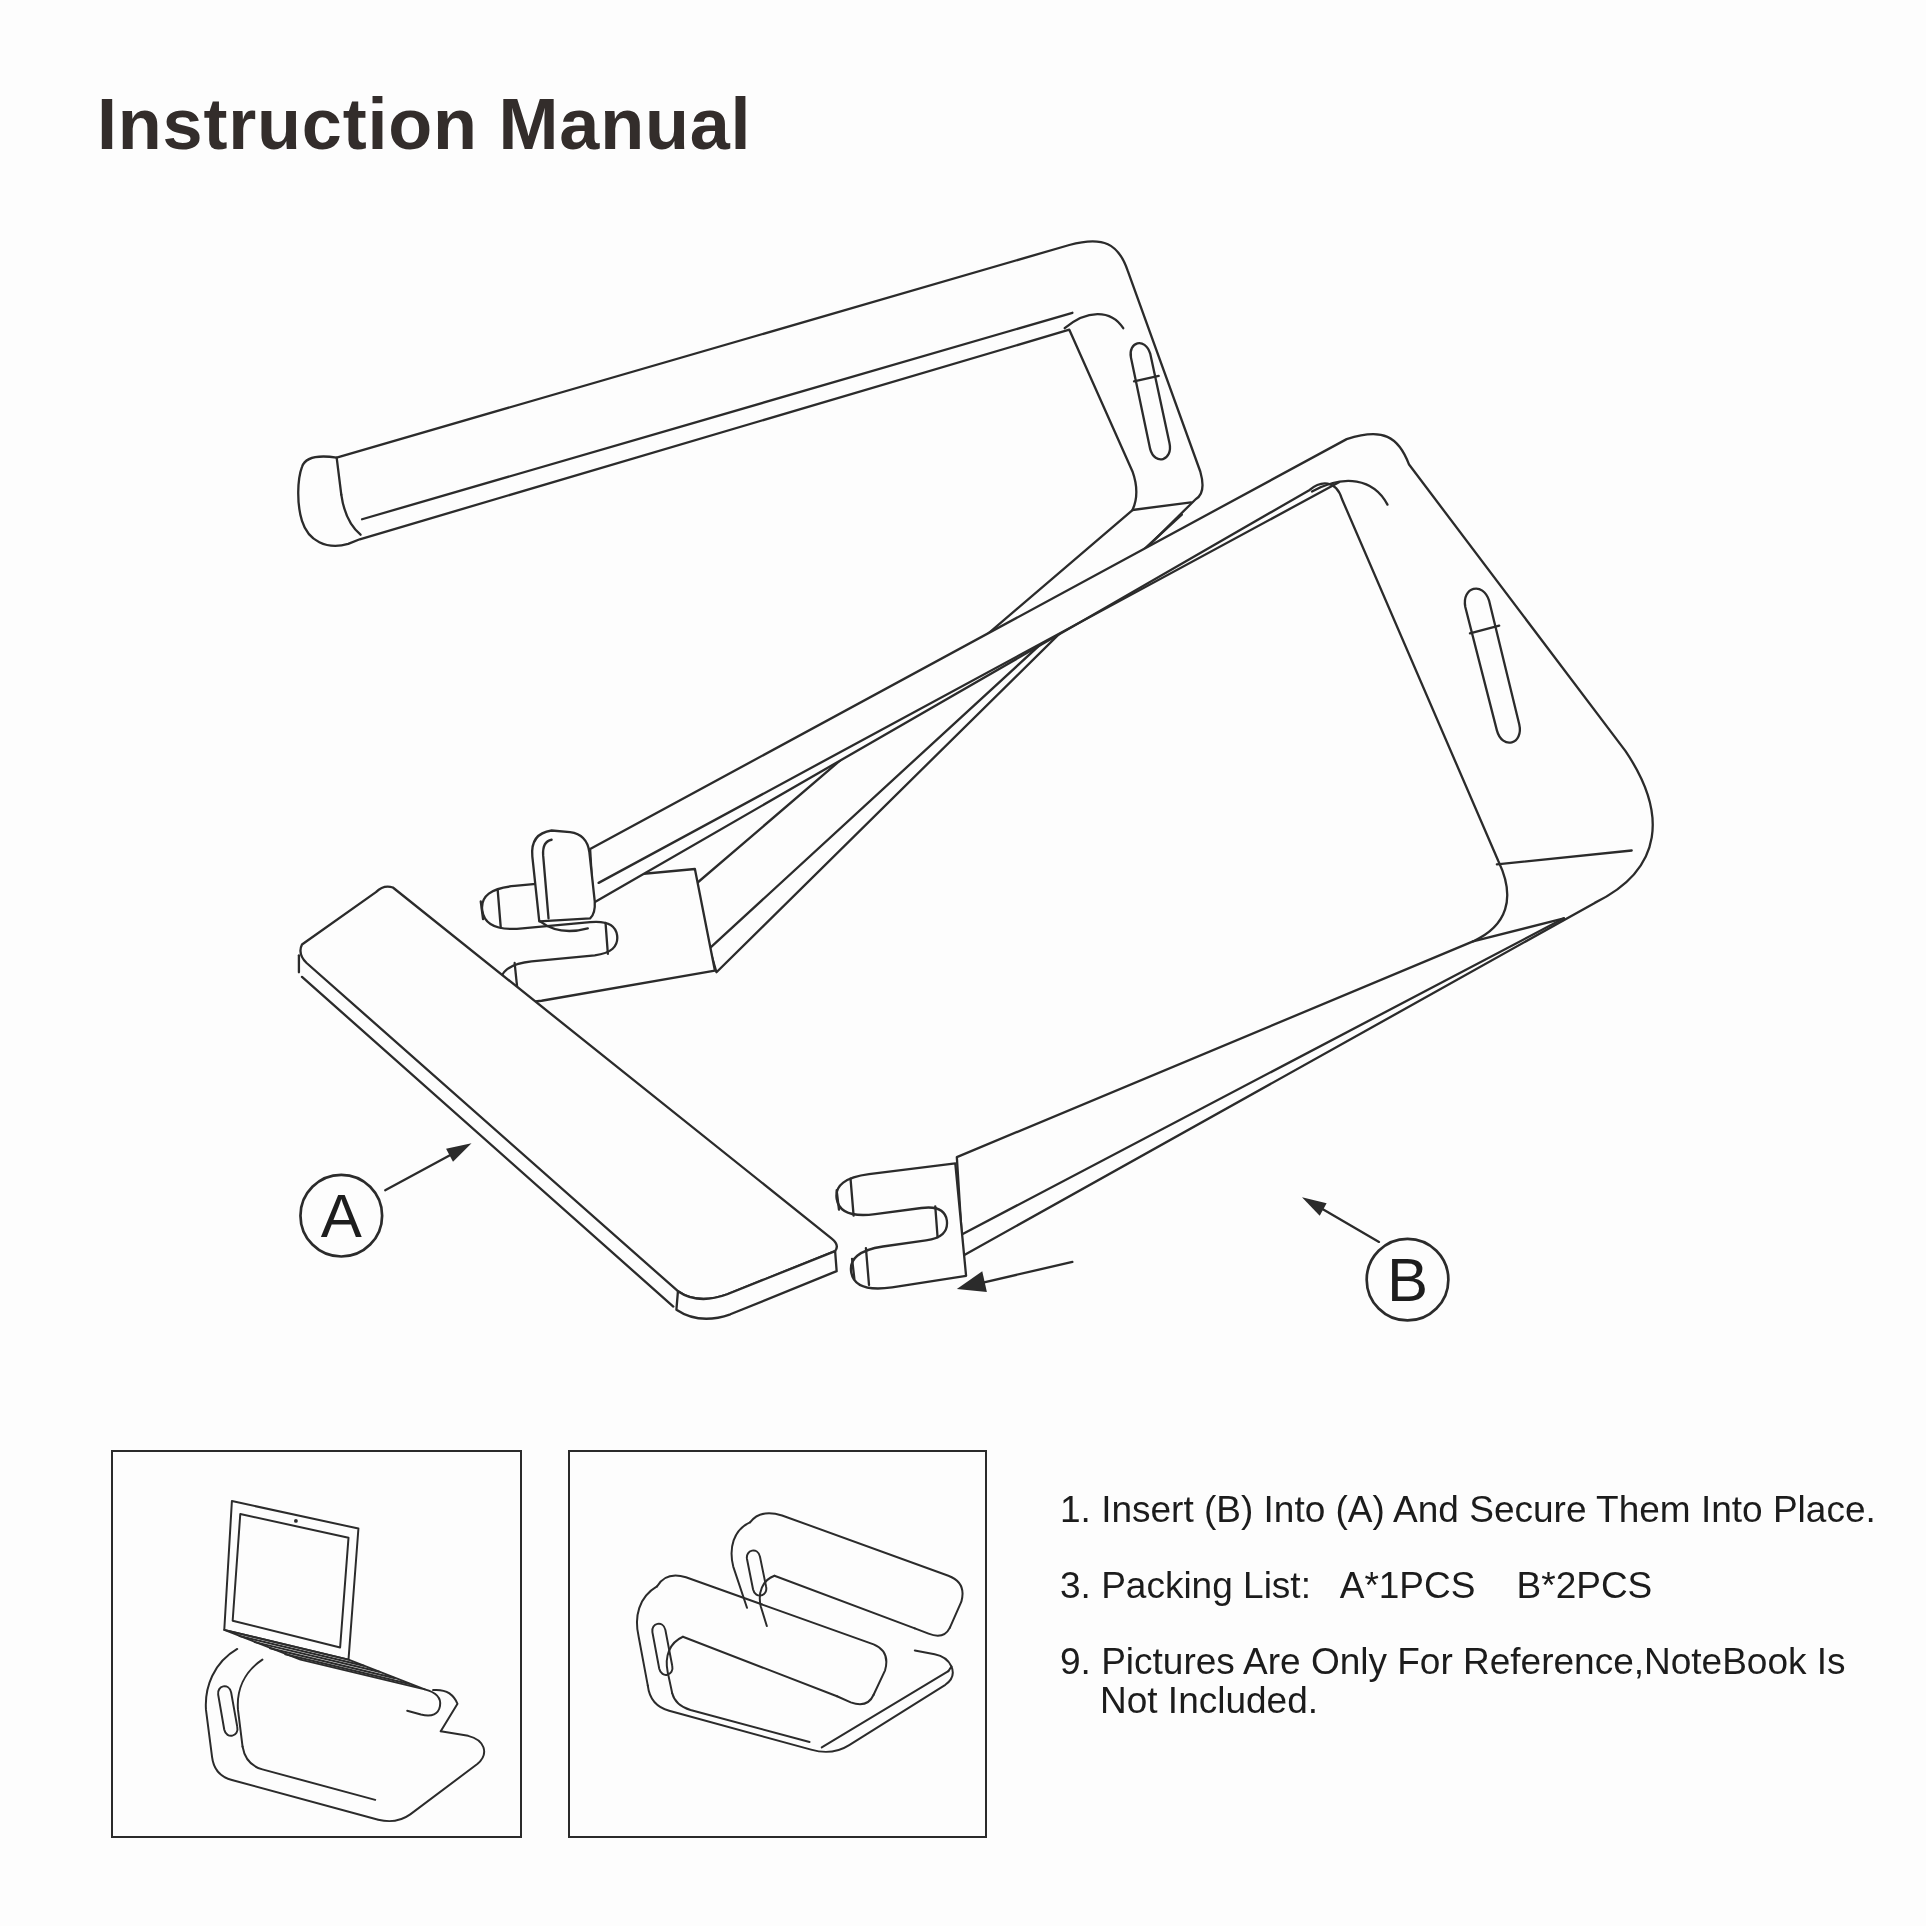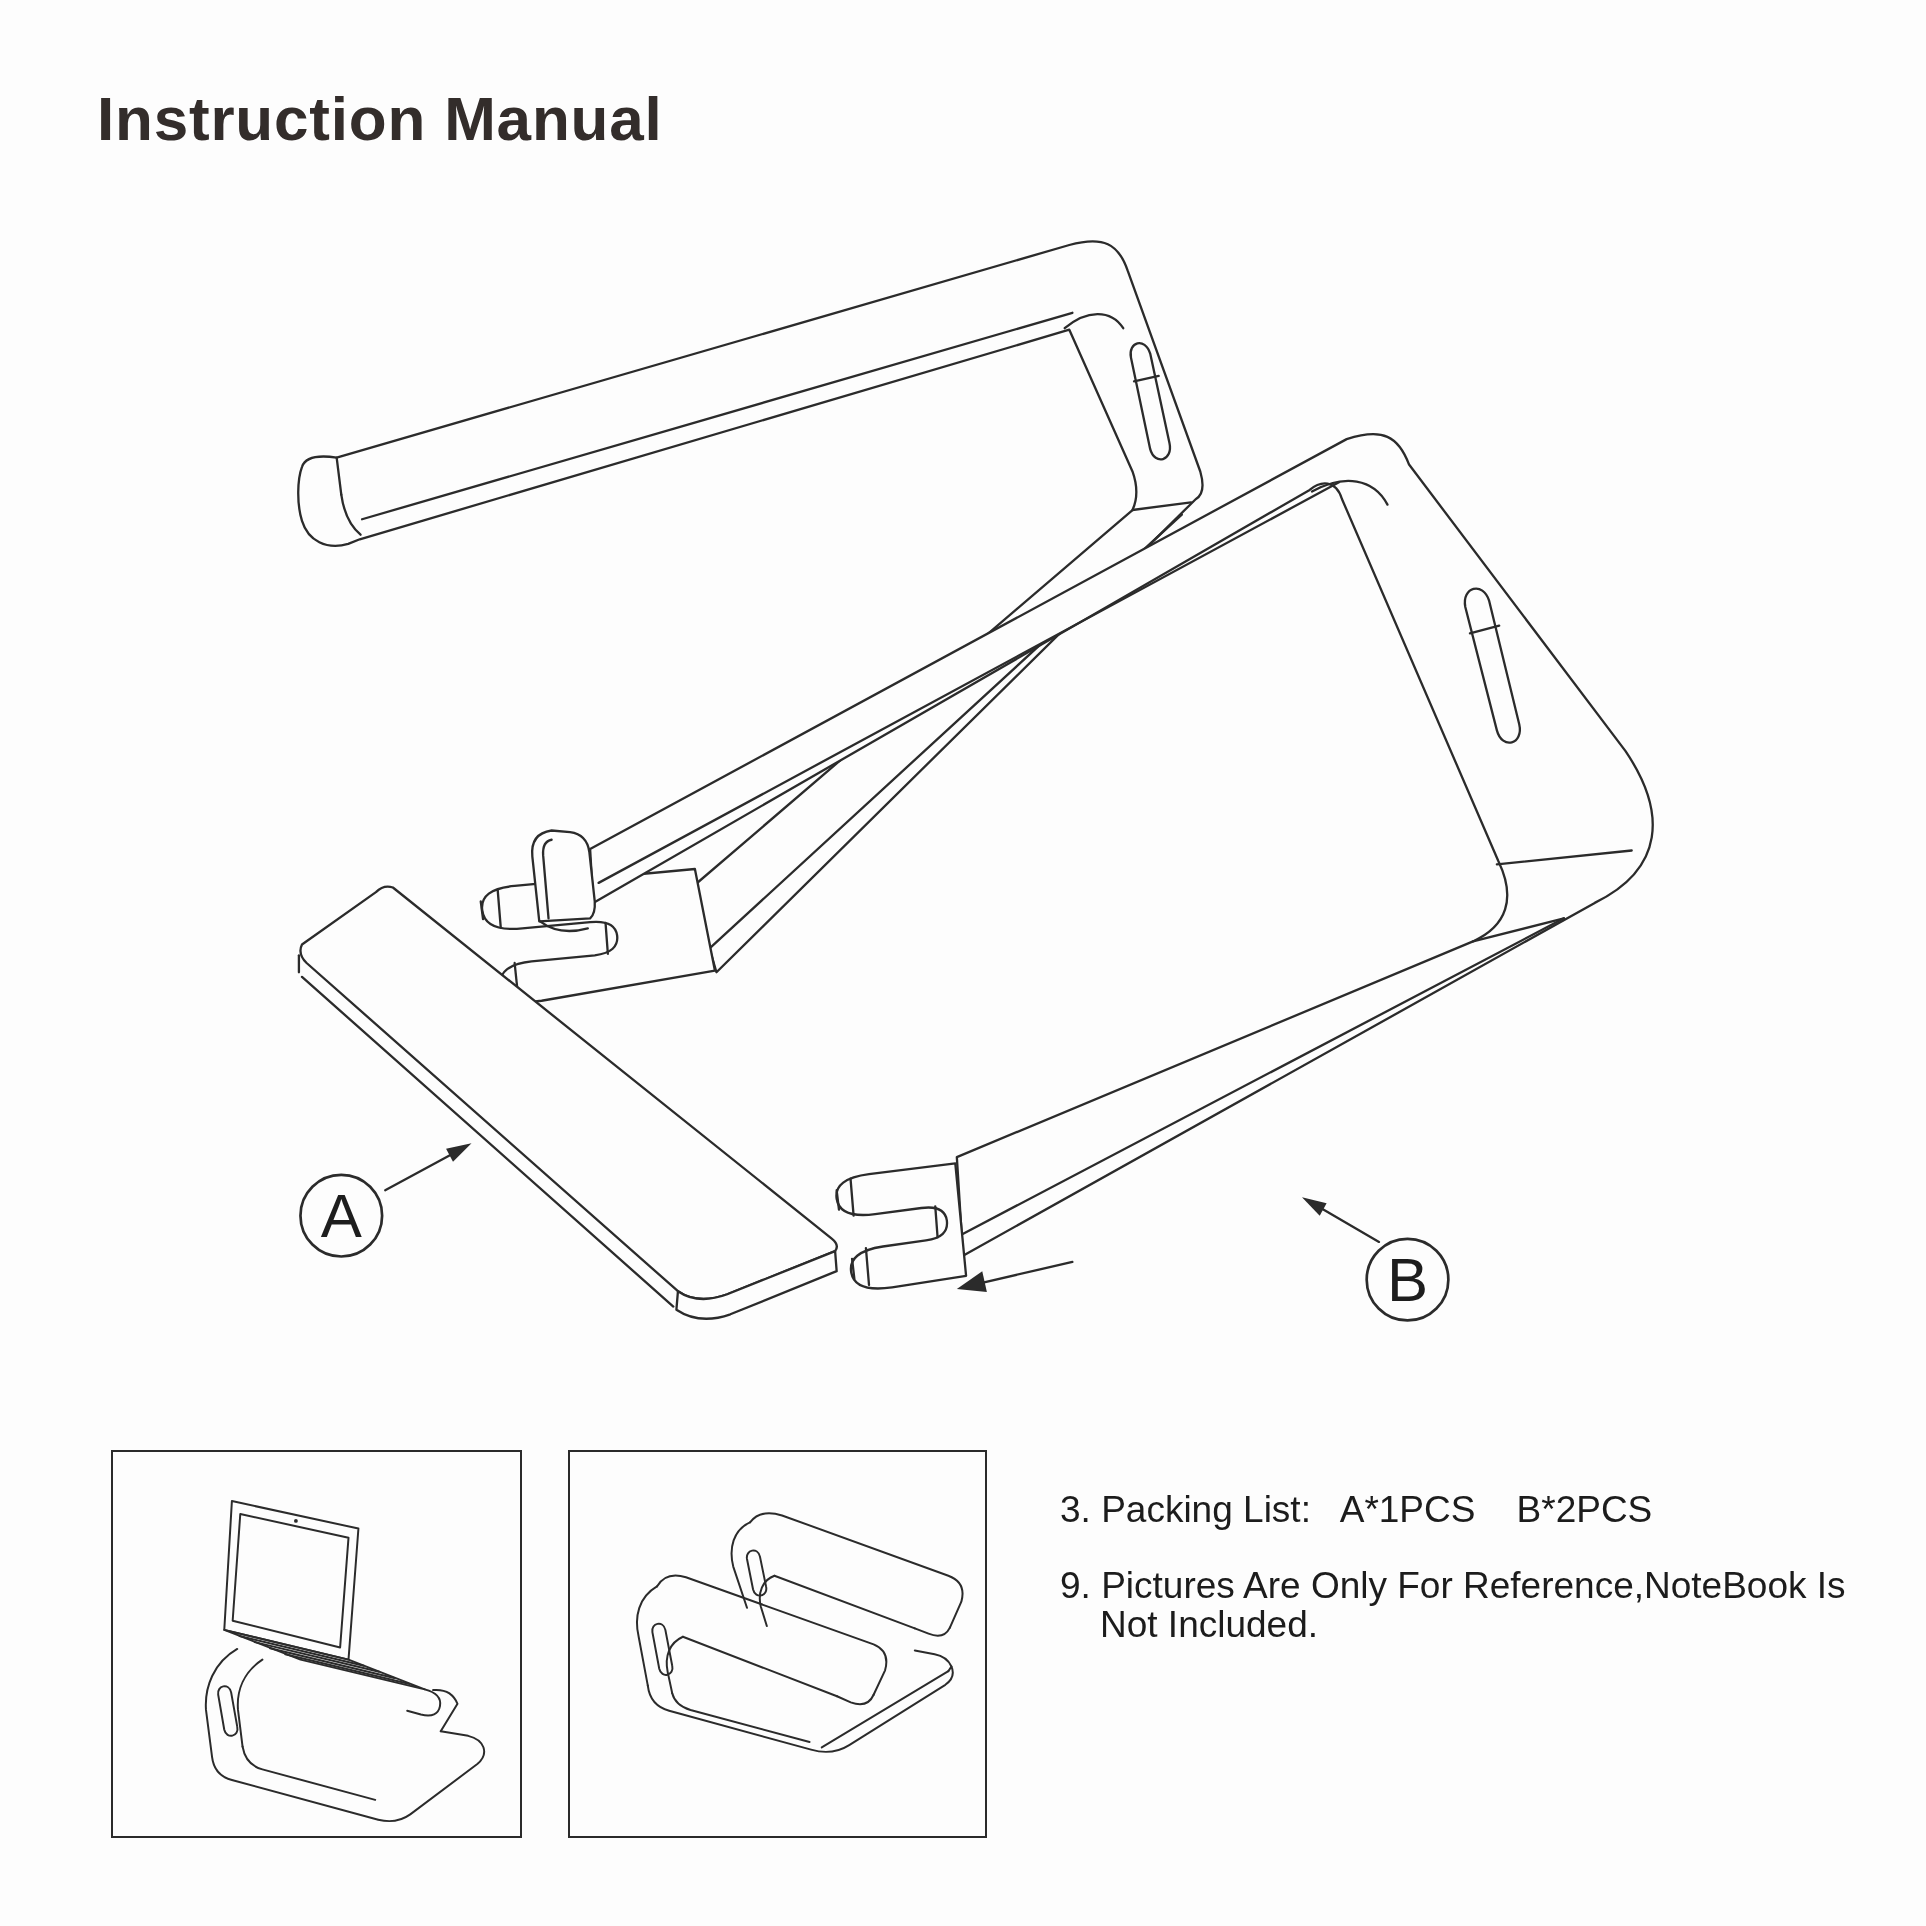--- a/index.html
+++ b/index.html
@@ -3,21 +3,21 @@
 <meta charset="utf-8">
 <style>
   html,body { margin:0; padding:0; background:#e8e8e8; }
   .page {
     position:relative; width:1926px; height:1926px;
     background:#fdfdfd; overflow:hidden;
     font-family:"Liberation Sans", sans-serif;
   }
   .page-title {
     position:absolute; left:97px; top:83px;
-    font-size:62px; font-weight:bold; letter-spacing:0.8px;
+    font-size:72px; font-weight:bold; letter-spacing:0.8px;
     color:#332d2b; white-space:nowrap;
   }
   .diagram-svg { position:absolute; left:0; top:0; width:1926px; height:1926px; }
   .ln  { fill:none; stroke:#2b2b2b; stroke-width:3; stroke-linejoin:round; stroke-linecap:round; }
   .solid { fill:#fdfdfd; stroke:#2b2b2b; stroke-width:3; stroke-linejoin:round; stroke-linecap:round; }
   .head { fill:#2b2b2b; stroke:none; }
   .badge-circle { fill:#fdfdfd; stroke:#2b2b2b; stroke-width:3.5; }
   .badge-letter { font-family:"Liberation Sans", sans-serif; font-size:80px; fill:#1d1d1d; text-anchor:middle; }
   .figure-box {
     position:absolute; border:2.3px solid #2b2b2b; background:#fdfdfd;
@@ -201,19 +201,20 @@
       <path class="fg" d="M 108 236 C 106 224 122 220 125 233 L 134 280 C 137 293 120 297 117 284 Z"></path>
 
       <path class="fg" d="M 102 306 Q 105 332 130 339 L 316 390 Q 344 398 366 384 L 492 305 Q 506 295 500 281 Q 494 268 478 265 L 452 260"></path>
       <path class="fg" d="M 134 316 Q 138 332 158 338 L 314 380"></path>
       <path class="fg" d="M 330 387 L 496 287"></path>
       <path class="fg" d="M 496 287 L 500 281"></path>
     </svg>
   </div>
 
   <div class="instructions">
+    <div class="inst">1. Insert (B) Into (A) And Secure Them Into Place.</div>
     <div class="inst">3. Packing List:   A*1PCS    B*2PCS</div>
     <div class="inst">9. Pictures Are Only For Reference,NoteBook Is
 Not Included.</div>
   </div>
 
 </div>
 
 
 </body></html>

